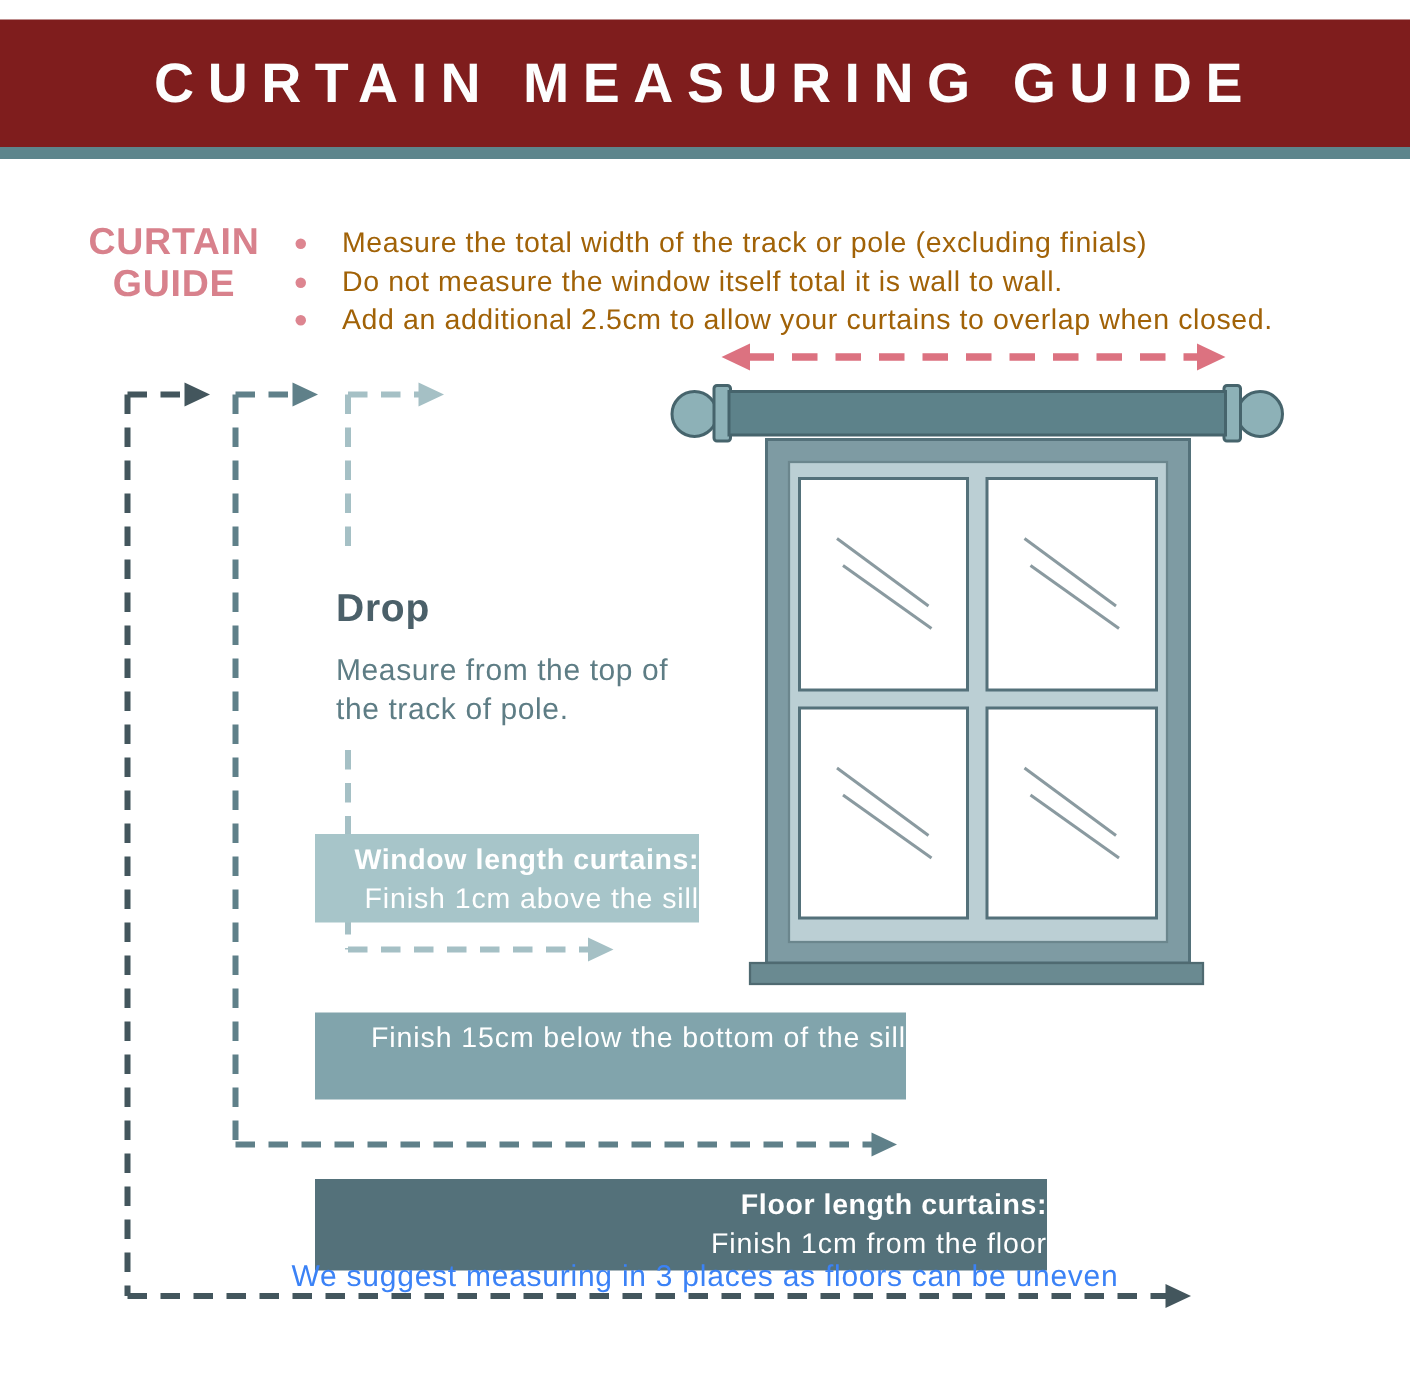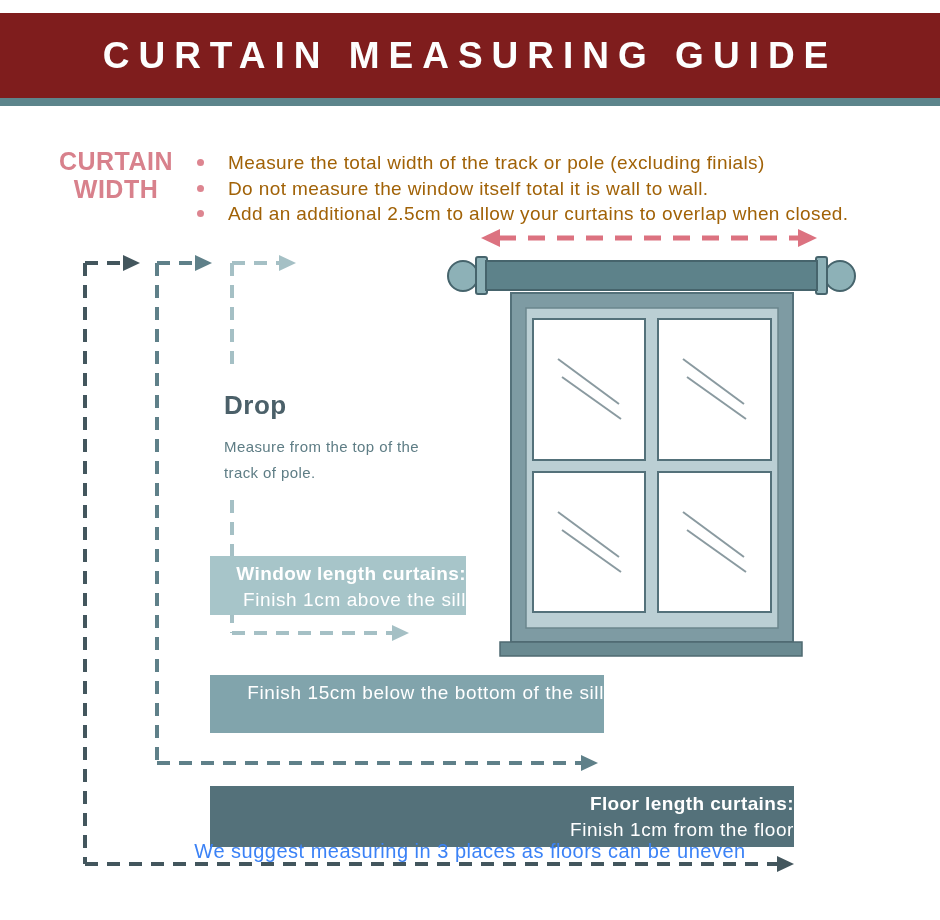--- a/index.html
+++ b/index.html
@@ -36,48 +36,48 @@
     content:"";position:absolute;left:-31px;top:9px;width:7px;height:7px;
     border-radius:50%;background:#dd8590;
   }
   
   .drop-title{
     position:absolute;left:224px;top:390px;margin:0;
     color:#4b6069;font-size:26px;font-weight:bold;letter-spacing:0.5px;
   }
   .drop-desc{
     position:absolute;left:224px;top:434px;margin:0;width:230px;
-    color:#5e7d85;font-size:15px;line-height:26px;letter-spacing:0.4px;
+    color:#5e7d85;font-size:20px;line-height:26px;letter-spacing:0.4px;
   }
   
   .len-box{position:absolute;color:#ffffff;padding:5px 0 0 13px;box-sizing:border-box;text-align:right;}
   .len-box .t{font-size:19px;font-weight:bold;line-height:26px;letter-spacing:0.4px;white-space:nowrap;}
   .len-box .d{font-size:19px;line-height:25px;letter-spacing:0.6px;white-space:nowrap;}
   .box-window{left:210px;top:556px;width:256px;height:59px;background:#a7c5c9;}
   .box-mid{left:210px;top:675px;width:394px;height:58px;background:#81a4ac;}
-  .box-floor{left:210px;top:786px;width:584px;height:61px;background:#54717a;}
+  .box-floor{left:210px;top:786px;width:488px;height:61px;background:#54717a;}
   
   .footer-note{
     position:absolute;left:0;top:840px;width:940px;text-align:center;
     color:#3b82f6;font-size:20px;letter-spacing:0.5px;
   }
   
   .diagram{position:absolute;left:0;top:0;width:940px;height:920px;}
 </style>
 </head>
 <body>
 
 <div class="canvas">
 
   <div class="header">
     <h1>CURTAIN MEASURING GUIDE</h1>
   </div>
   <div class="header-strip"></div>
 
-  <div class="cw-label">CURTAIN WIDTH</div>
+  <div class="cw-label">CURTAIN GUIDE</div>
   <ul class="bullets">
     <li><span>Measure the total width of the track or pole (excluding finials)</span></li>
     <li><span>Do not measure the window itself total it is wall to wall.</span></li>
     <li><span>Add an additional 2.5cm to allow your curtains to overlap when closed.</span></li>
   </ul>
 
   <svg class="diagram" viewBox="0 0 940 920">
 
     <g>
       <line x1="499" y1="238" x2="799" y2="238" stroke="#dc7280" stroke-width="5" stroke-dasharray="17 12"></line>

